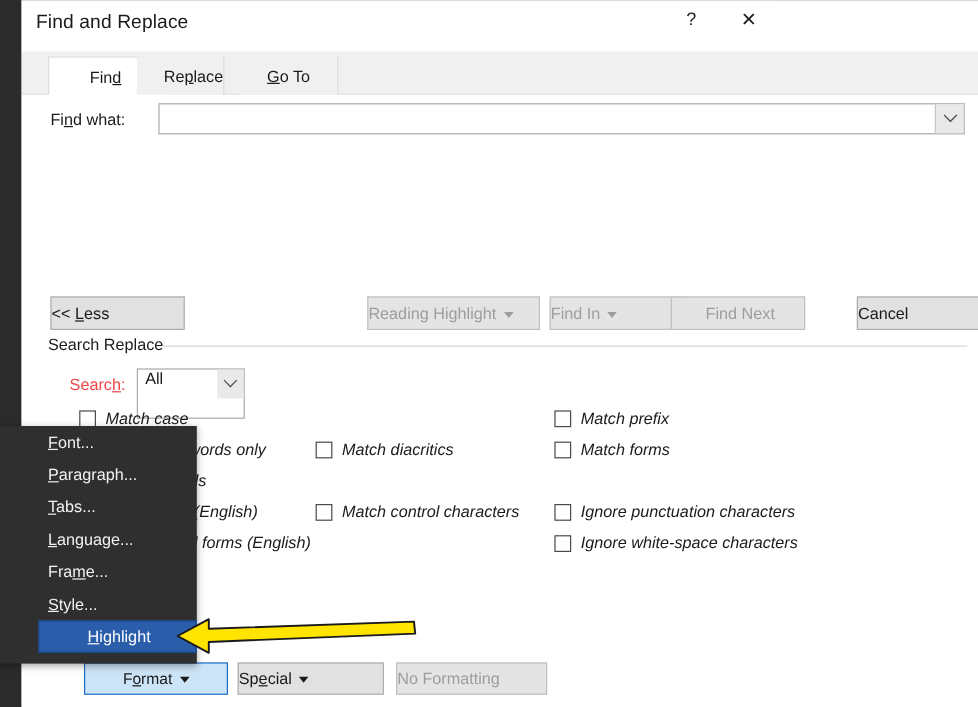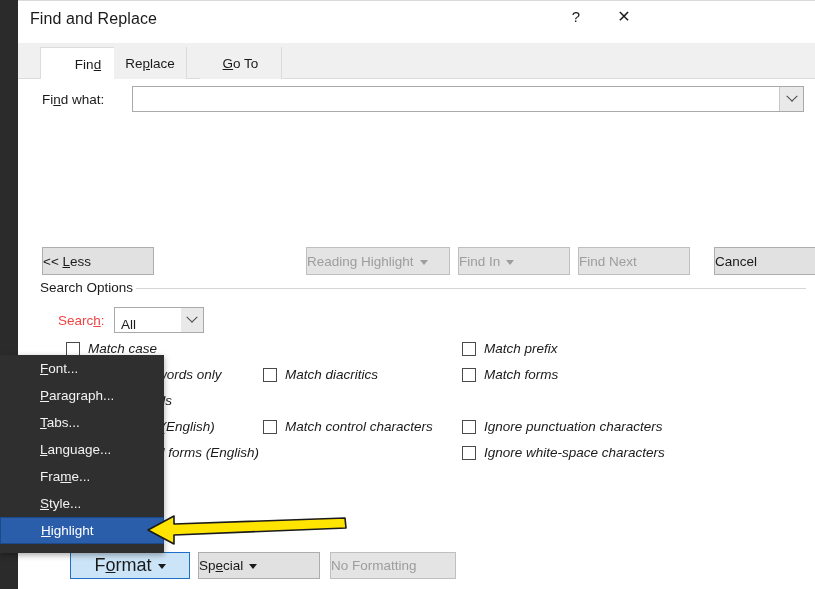--- a/index.html
+++ b/index.html
@@ -57,21 +57,21 @@
   }
   .tab.inactive { background: #f0f0f0; border-right: 1px solid #dcdcdc; }
   .tab.active {
     background: #ffffff;
     border-left: 1px solid #dcdcdc;
     border-top: 1px solid #dcdcdc;
     border-right: 1px solid #dcdcdc;
     height: 33px;
   }
   #tab-find    { left: 22px;  width: 96px; }
-  #tab-replace { left: 96px;  width: 73px; }
+  #tab-replace { left: 96px;  width: 73px; justify-content: flex-end; }
   #tab-goto    { left: 182px; width: 82px; }
   .uline { text-decoration: underline; }
 
   
   #panel {
     position: absolute; left: 0; top: 78px;
     width: 797px; height: 511px;
     background: #ffffff;
   }
 
@@ -114,21 +114,21 @@
     border: 1px solid #adadad;
     display: flex; align-items: center; justify-content: flex-start;
     font-size: 13.5px; color: #1a1a1a;
     cursor: default; user-select: none;
     white-space: nowrap;
   }
   .btn.disabled { color: #9d9d9d; border-color: #bfbfbf; background: #e4e4e4; }
   #btn-less   { left: 24px;  top: 168px; width: 112px; }
   #btn-rdhl   { left: 288px; top: 168px; width: 144px; }
   #btn-findin { left: 440px; top: 168px; width: 112px; }
-  #btn-next   { left: 560px; top: 168px; width: 112px; }
+  #btn-next   { left: 541px; top: 168px; width: 112px; padding-left: 28px; }
   #btn-cancel { left: 696px; top: 168px; width: 112px; }
   .caret {
     display: inline-block; margin-left: 6px;
     width: 0; height: 0;
     border-left: 4px solid transparent;
     border-right: 4px solid transparent;
     border-top: 5px solid currentColor;
     position: relative; top: 1px;
   }
 
@@ -142,23 +142,23 @@
     position: absolute; left: 118px; top: 209px;
     width: 670px; height: 1px; background: #d6d6d6;
   }
 
   #search-label {
     position: absolute; left: 40px; top: 234px;
     font-size: 13.5px; color: #ef4444;
   }
   #search-combo {
     position: absolute; left: 96px; top: 228px;
-    width: 90px; height: 26px;
+    width: 90px; height: 42px;
     border: 1px solid #a9a9a9; background: #fff;
-    display: flex; align-items: flex-end;
+    display: flex; align-items: flex-start;
   }
   #search-value {
     flex: 1; padding-left: 6px; font-size: 13.5px; color: #1a1a1a;
   }
   #search-arrow {
     width: 22px; height: 24px; background: #e9e9e9;
     display: flex; align-items: center; justify-content: center;
   }
 
   
@@ -177,21 +177,21 @@
     margin-right: 8px;
     flex: 0 0 auto;
   }
 
   
   #btn-format {
     position: absolute; left: 52px; top: 473px;
     width: 120px; height: 27px;
     background: #cce4f7; border: 1px solid #1f6fc4;
     display: flex; align-items: center; justify-content: center;
-    font-size: 18px; color: #1a1a1a; cursor: default; user-select: none;
+    font-size: 13px; color: #1a1a1a; cursor: default; user-select: none;
   }
   #btn-special {
     position: absolute; left: 180px; top: 473px;
     width: 122px; height: 27px;
   }
   #btn-noformat {
     position: absolute; left: 312px; top: 473px;
     width: 126px; height: 27px;
   }
 
@@ -209,20 +209,21 @@
     display: flex; align-items: center;
     padding-left: 40px;
     font-size: 13.5px; color: #f2f2f2;
     cursor: default; user-select: none;
     white-space: nowrap;
   }
   .mi.selected {
     background: #2a5eaa;
     border: 1px solid #1b4a8c;
     color: #ffffff;
+    margin-left: 32px;
   }
 
   
   #annot-arrow {
     position: absolute; left: 140px; top: 505px;
     width: 215px; height: 48px;
     z-index: 60; pointer-events: none;
   }
 </style>
 </head>
@@ -266,21 +267,21 @@
       <span>Reading Highlight</span>
         <span class="caret"></span>
     </div>
     <div class="btn disabled" id="btn-findin">
       <span>Find In</span>
         <span class="caret"></span>
     </div>
     <div class="btn disabled" id="btn-next">Find Next</div>
     <div class="btn" id="btn-cancel">Cancel</div>
 
-    <div id="so-label">Search Options</div>
+    <div id="so-label">Search Replace</div>
     <div id="so-rule"></div>
 
     <div id="search-label">Searc<span class="uline">h</span>:</div>
     <div id="search-combo">
       <span id="search-value">All</span>
       <span id="search-arrow">
           <span class="chev"></span>
         </span>
     </div>
 

